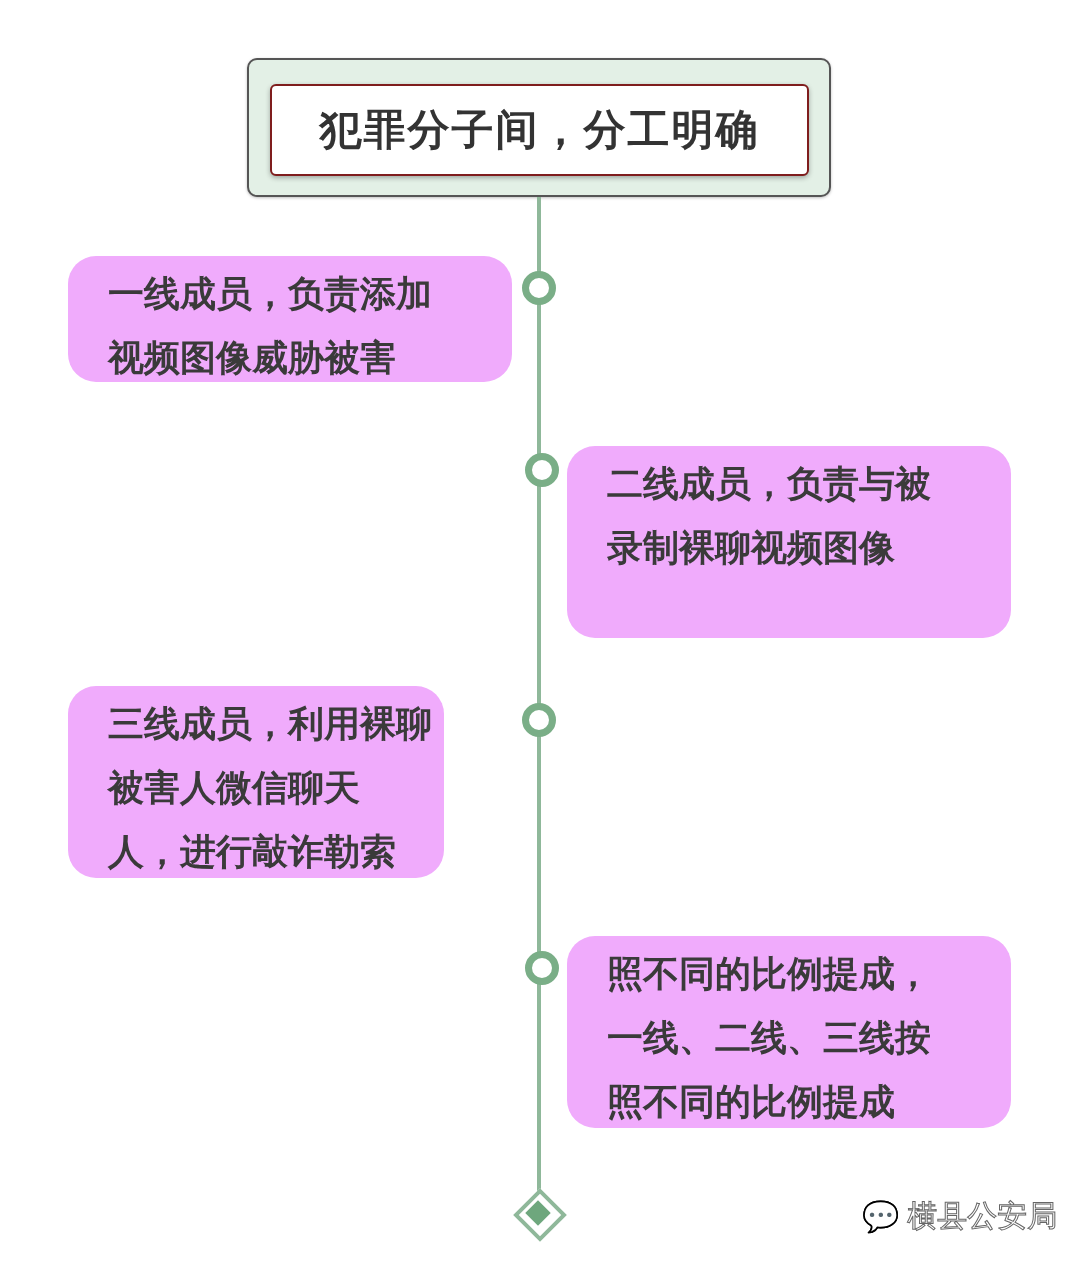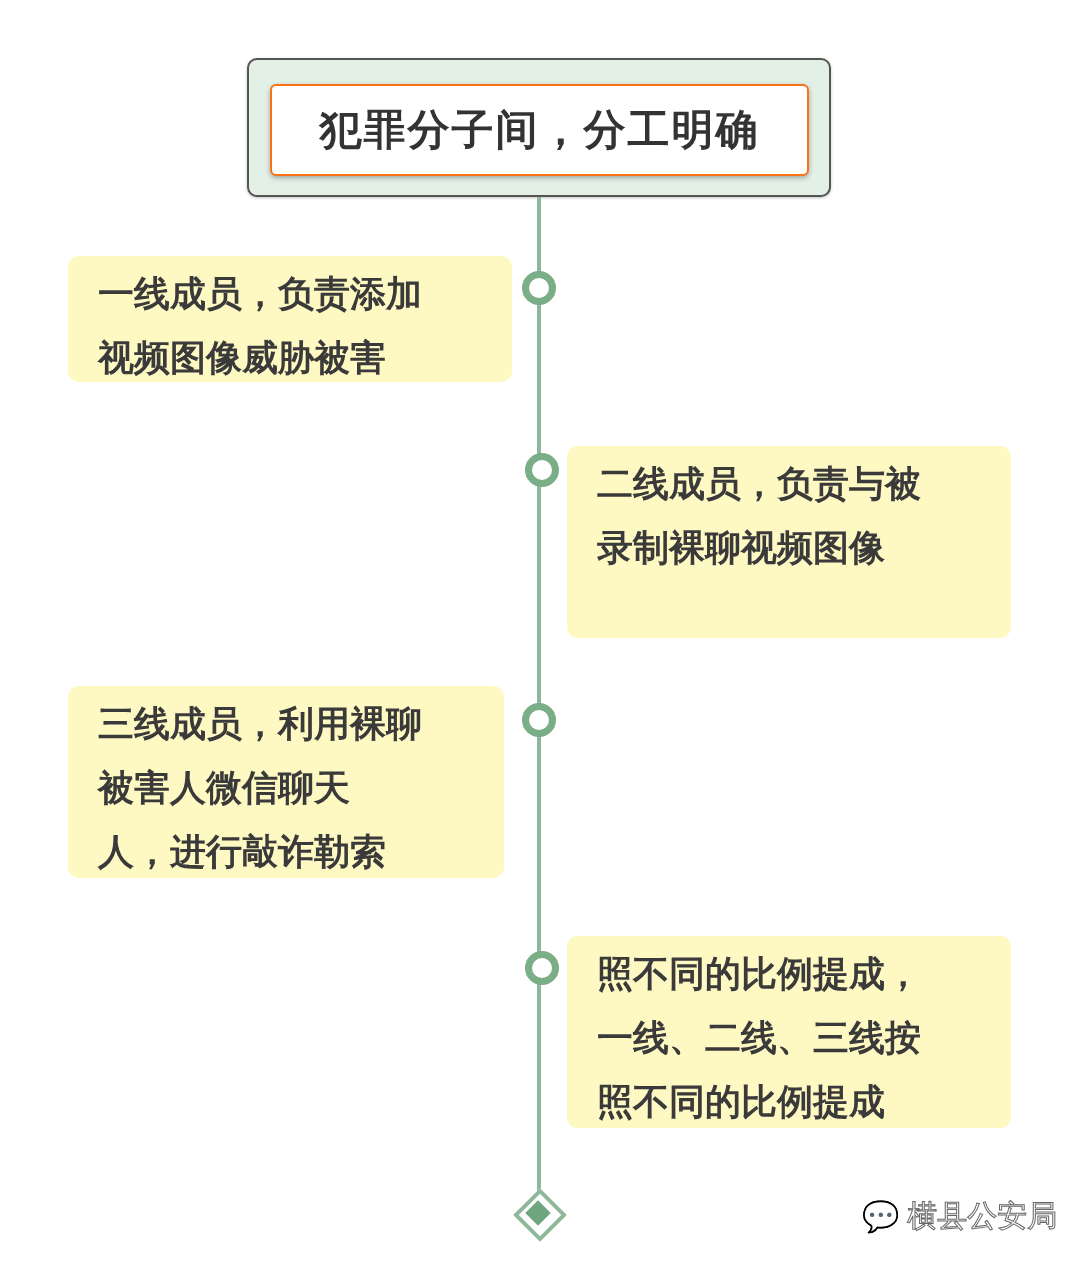--- a/index.html
+++ b/index.html
@@ -7,36 +7,36 @@
     width: 1080px; height: 1271px; background: #ffffff; position: relative; overflow: hidden;
     font-family: "DejaVu Sans", sans-serif;
   }
   .title-outer {
     position: absolute; left: 247px; top: 58px; width: 584px; height: 139px;
     background: #e3f0e6; border: 2px solid #555; border-radius: 10px; box-sizing: border-box;
     box-shadow: 0 1px 3px rgba(0,0,0,0.25);
   }
   .title-inner {
     position: absolute; left: 270px; top: 84px; width: 539px; height: 92px;
-    background: #fff; border: 2px solid #f97316; border-radius: 6px; box-sizing: border-box;
+    background: #fff; border: 2px solid #7f1d1d; border-radius: 6px; box-sizing: border-box;
     box-shadow: 0 2px 5px rgba(0,0,0,0.3);
     display: flex; align-items: center; justify-content: center;
     font-size: 42px; font-weight: bold; color: #333; letter-spacing: 2px;
   }
   .spine {
     position: absolute; left: 537px; top: 197px; width: 4px; height: 1000px; background: #8fb89a;
   }
   .node {
     position: absolute; width: 20px; height: 20px; border-radius: 50%;
     background: #fff; border: 7px solid #7aae87;
   }
   .card {
-    position: absolute; background: #fef9c3; border-radius: 11px;
+    position: absolute; background: #f0abfc; border-radius: 28px;
     font-size: 36px; font-weight: bold; color: #3a3a3a; line-height: 64px;
-    padding: 6px 30px; box-sizing: border-box;
+    padding: 6px 40px; box-sizing: border-box;
   }
   .card div { white-space: nowrap; }
   .diamond-outer {
     position: absolute; left: 521px; top: 1196px; width: 30px; height: 30px;
     transform: rotate(45deg); border: 4px solid #8fb89a; background: #fff;
   }
   .diamond-inner {
     position: absolute; left: 529px; top: 1204px; width: 18px; height: 18px;
     transform: rotate(45deg); background: #6ea77d;
   }
@@ -60,21 +60,21 @@
   <div>视频图像威胁被害</div>
 </div>
 
 <div class="node" style="left:525px; top:453px;"></div>
 <div class="card" style="left:567px; top:438px; width:444px; height:192px;margin-top:8px;">
   <div>二线成员，负责与被</div>
   <div>录制裸聊视频图像</div>
 </div>
 
 <div class="node" style="left:522px; top:703px;"></div>
-<div class="card" style="left:68px; top:686px; width:436px; height:192px;">
+<div class="card" style="left:68px; top:686px; width:376px; height:192px;">
   <div>三线成员，利用裸聊</div>
   <div>被害人微信聊天</div>
   <div>人，进行敲诈勒索</div>
 </div>
 
 <div class="node" style="left:525px; top:951px;"></div>
 <div class="card" style="left:567px; top:936px; width:444px; height:192px;">
   <div>照不同的比例提成，</div>
   <div>一线、二线、三线按</div>
   <div>照不同的比例提成</div>

